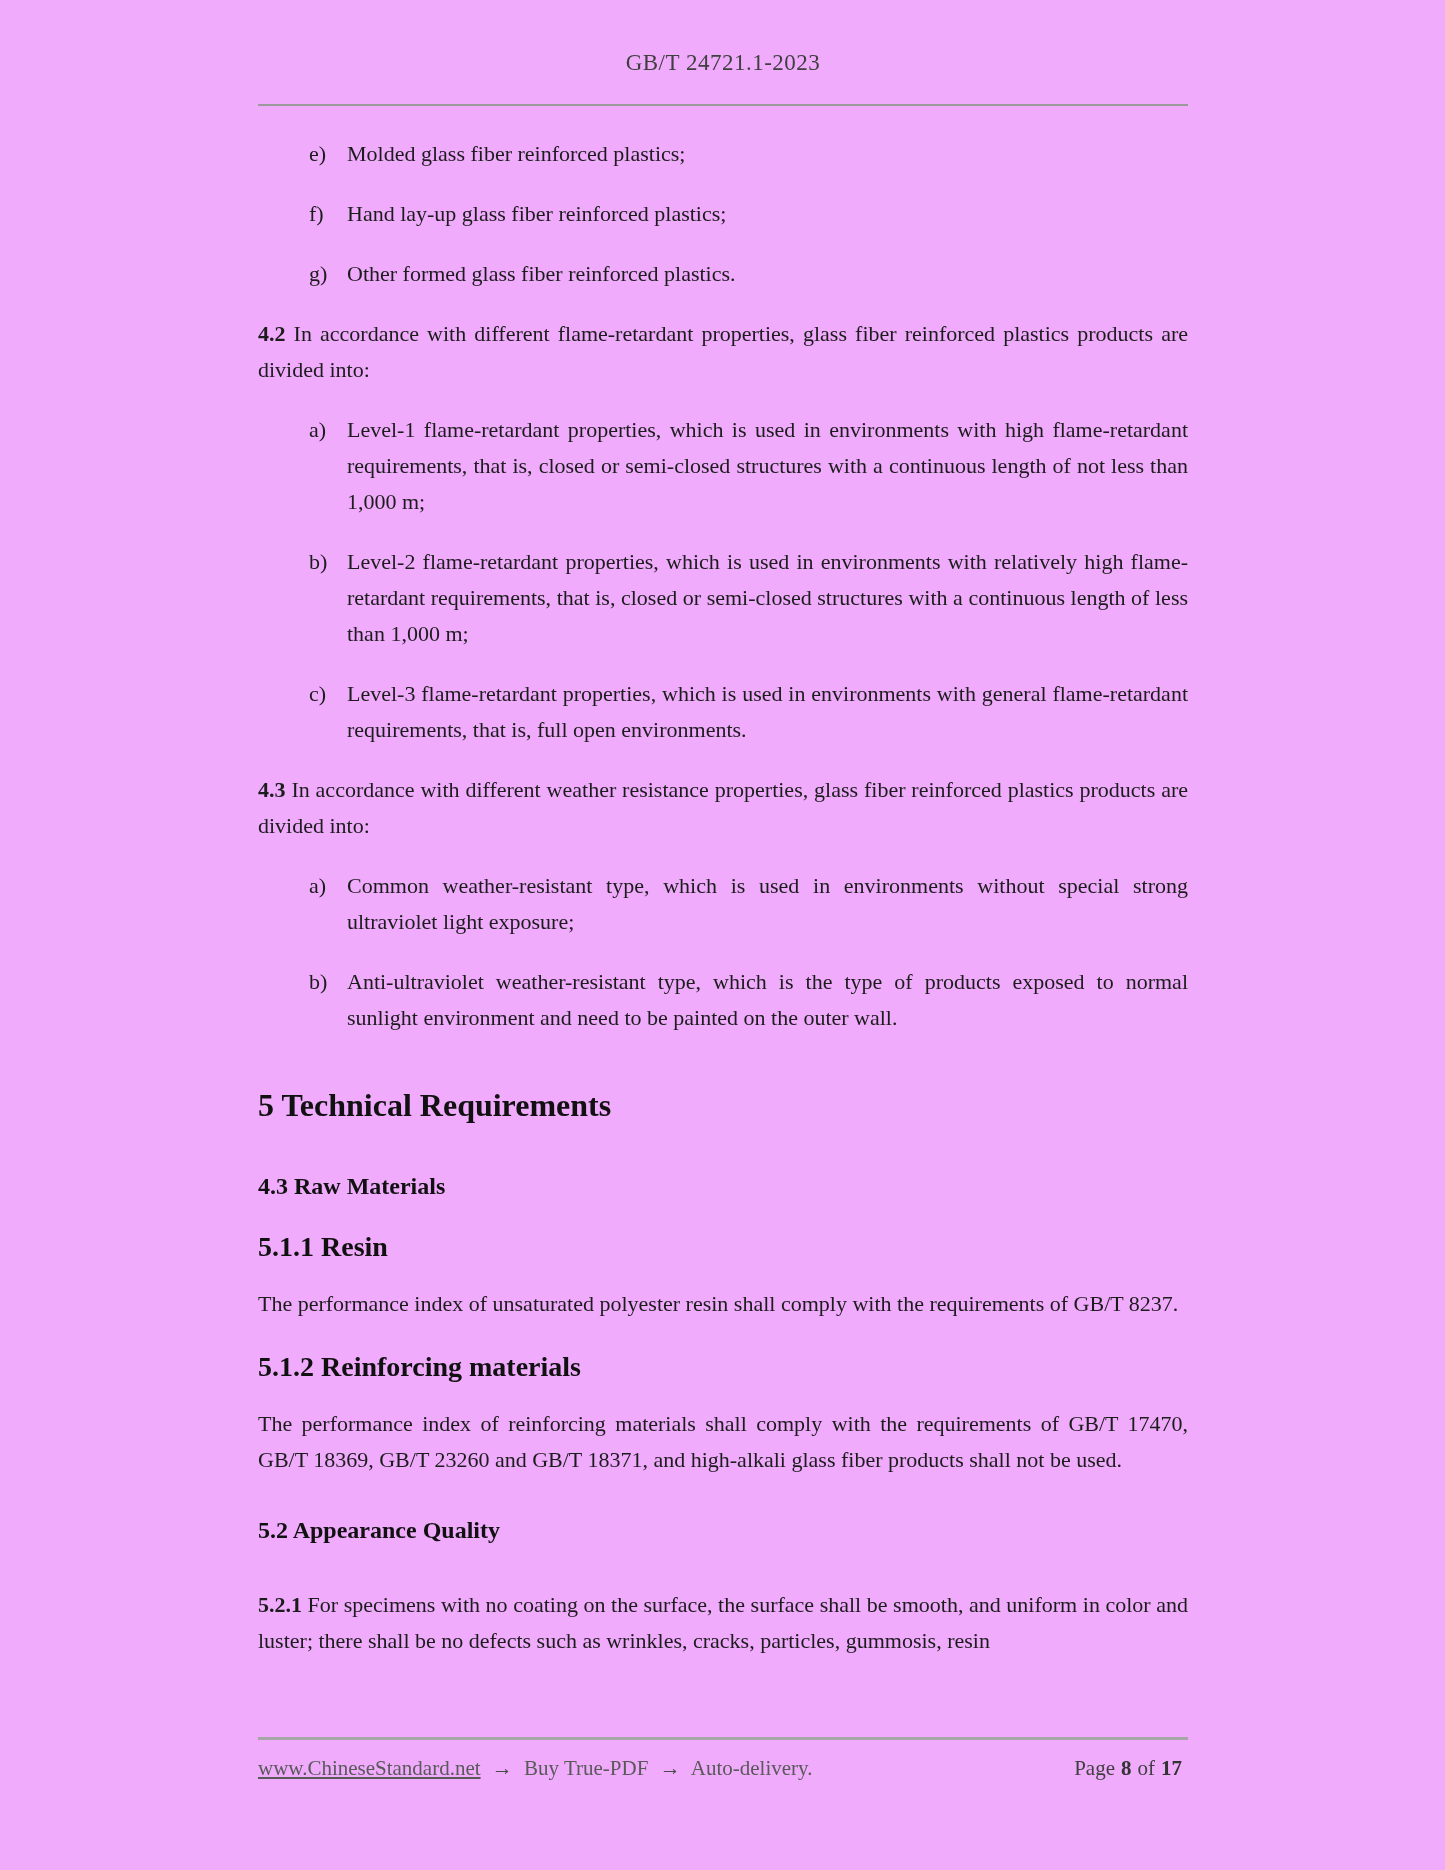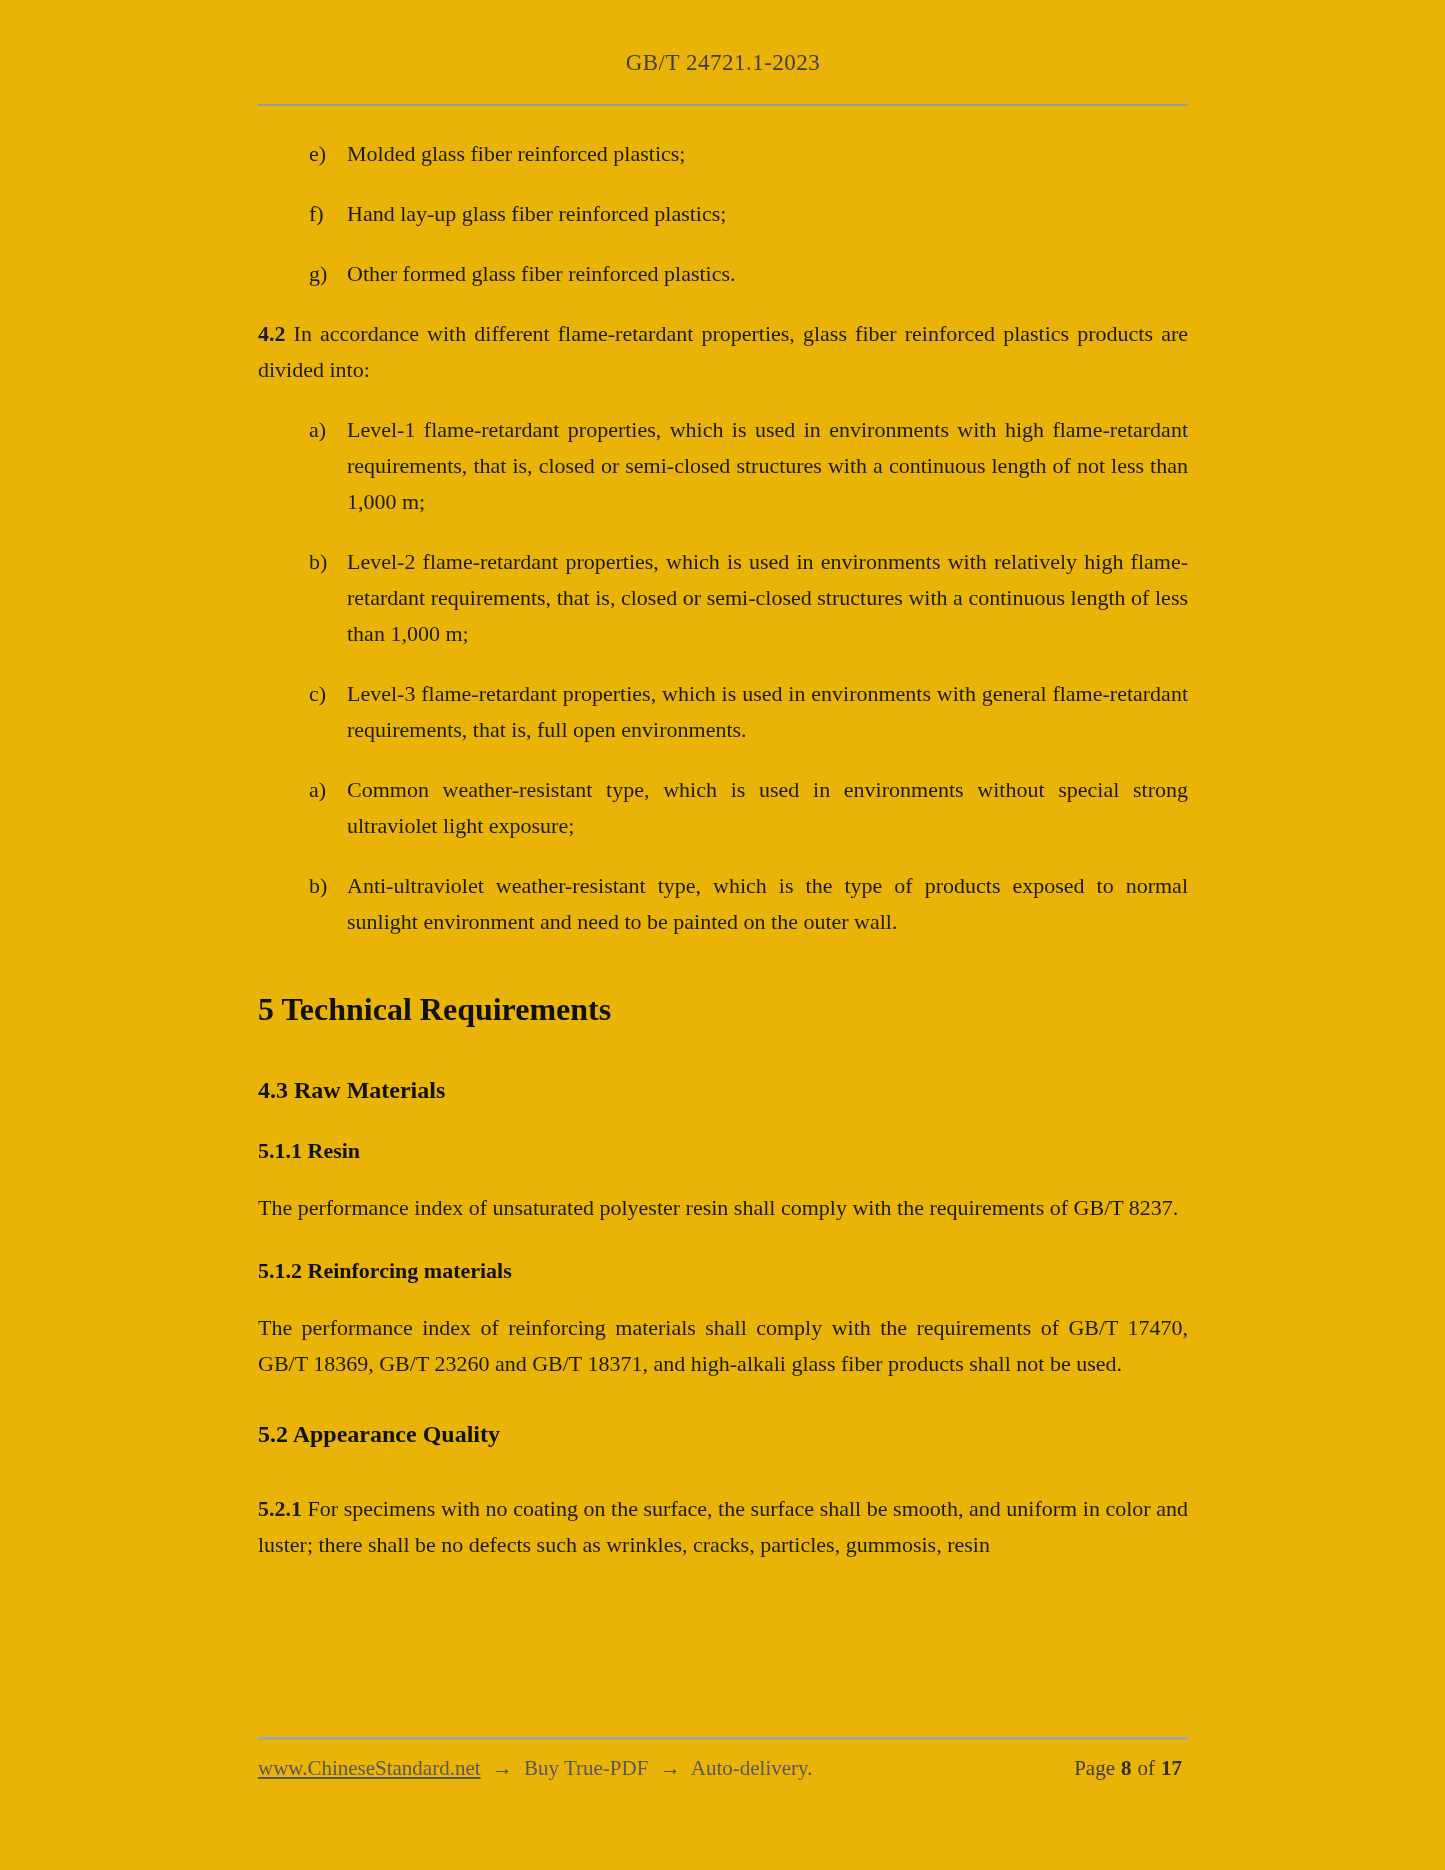--- a/index.html
+++ b/index.html
@@ -5,21 +5,21 @@
   html, body {
     margin: 0;
     padding: 0;
     background: #ffffff;
   }
   .page {
     position: relative;
     width: 1445px;
     height: 1870px;
     margin: 0 auto;
-    background: #eab308;
+    background: #f0abfc;
     box-sizing: border-box;
     padding: 48px 257px 0 258px;
     display: flex;
     flex-direction: column;
     overflow: hidden;
     font-family: "Liberation Serif", "DejaVu Serif", serif;
     color: #1c1c1c;
   }
   
   .doc-header { flex: 0 0 auto; }
@@ -67,21 +67,21 @@
     color: #111111;
   }
   .h-sub {
     font-size: 24px;
     font-weight: bold;
     line-height: 32px;
     margin: 44px 0 0 0;
     color: #111111;
   }
   .h-subsub {
-    font-size: 22px;
+    font-size: 28px;
     font-weight: bold;
     line-height: 30px;
     margin: 30px 0 0 0;
     color: #111111;
   }
   .body-para {
     margin: 24px 0 0 0;
     text-align: justify;
   }
   .mt-clause { margin-top: 41px; margin-bottom: 0; }
@@ -156,20 +156,21 @@
     </div>
     <div class="list-item">
       <span class="list-marker">b)</span>
       <span class="list-text">Level-2 flame-retardant properties, which is used in environments with relatively high flame-retardant requirements, that is, closed or semi-closed structures with a continuous length of less than 1,000 m;</span>
     </div>
     <div class="list-item">
       <span class="list-marker">c)</span>
       <span class="list-text">Level-3 flame-retardant properties, which is used in environments with general flame-retardant requirements, that is, full open environments.</span>
     </div>
 
+    <p class="clause-para"><span class="clause-num">4.3</span> <span>In accordance with different weather resistance properties, glass fiber reinforced plastics products are divided into:</span></p>
 
     <div class="list-item">
       <span class="list-marker">a)</span>
       <span class="list-text">Common weather-resistant type, which is used in environments without special strong ultraviolet light exposure;</span>
     </div>
     <div class="list-item">
       <span class="list-marker">b)</span>
       <span class="list-text">Anti-ultraviolet weather-resistant type, which is the type of products exposed to normal sunlight environment and need to be painted on the outer wall.</span>
     </div>
 

